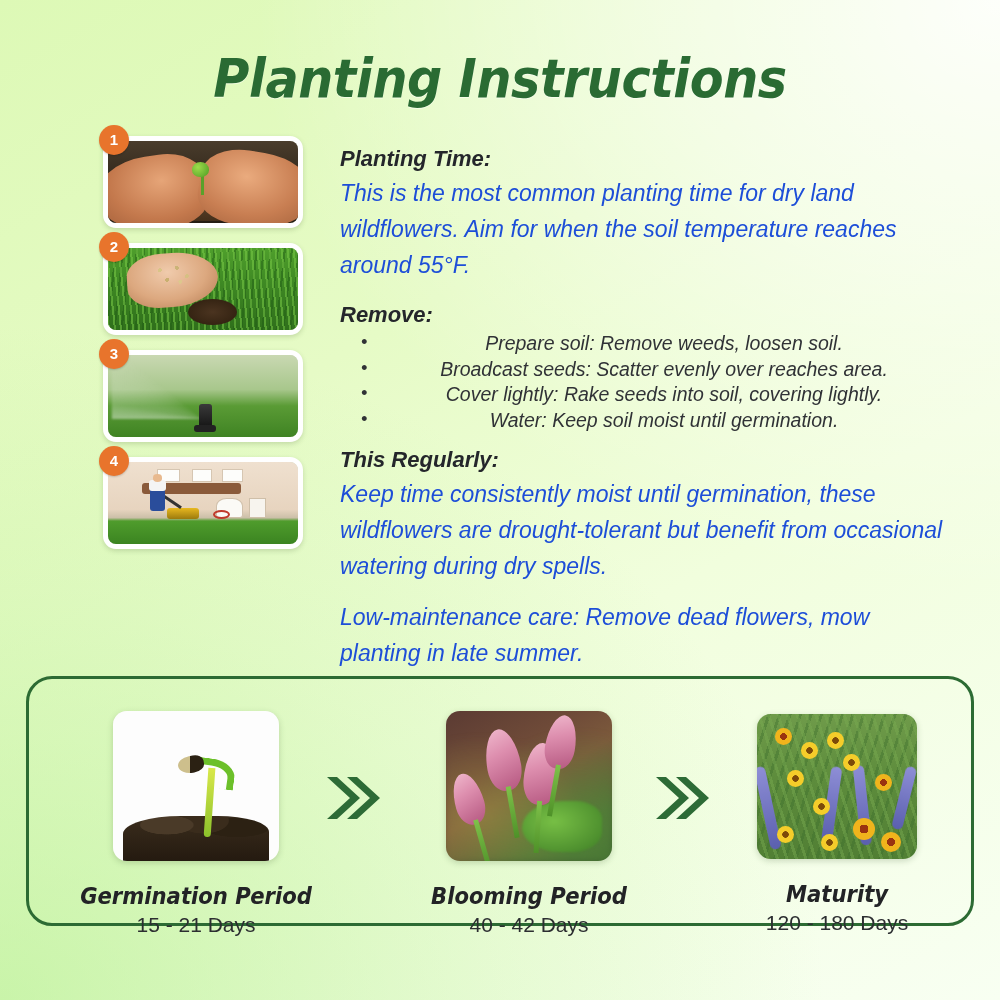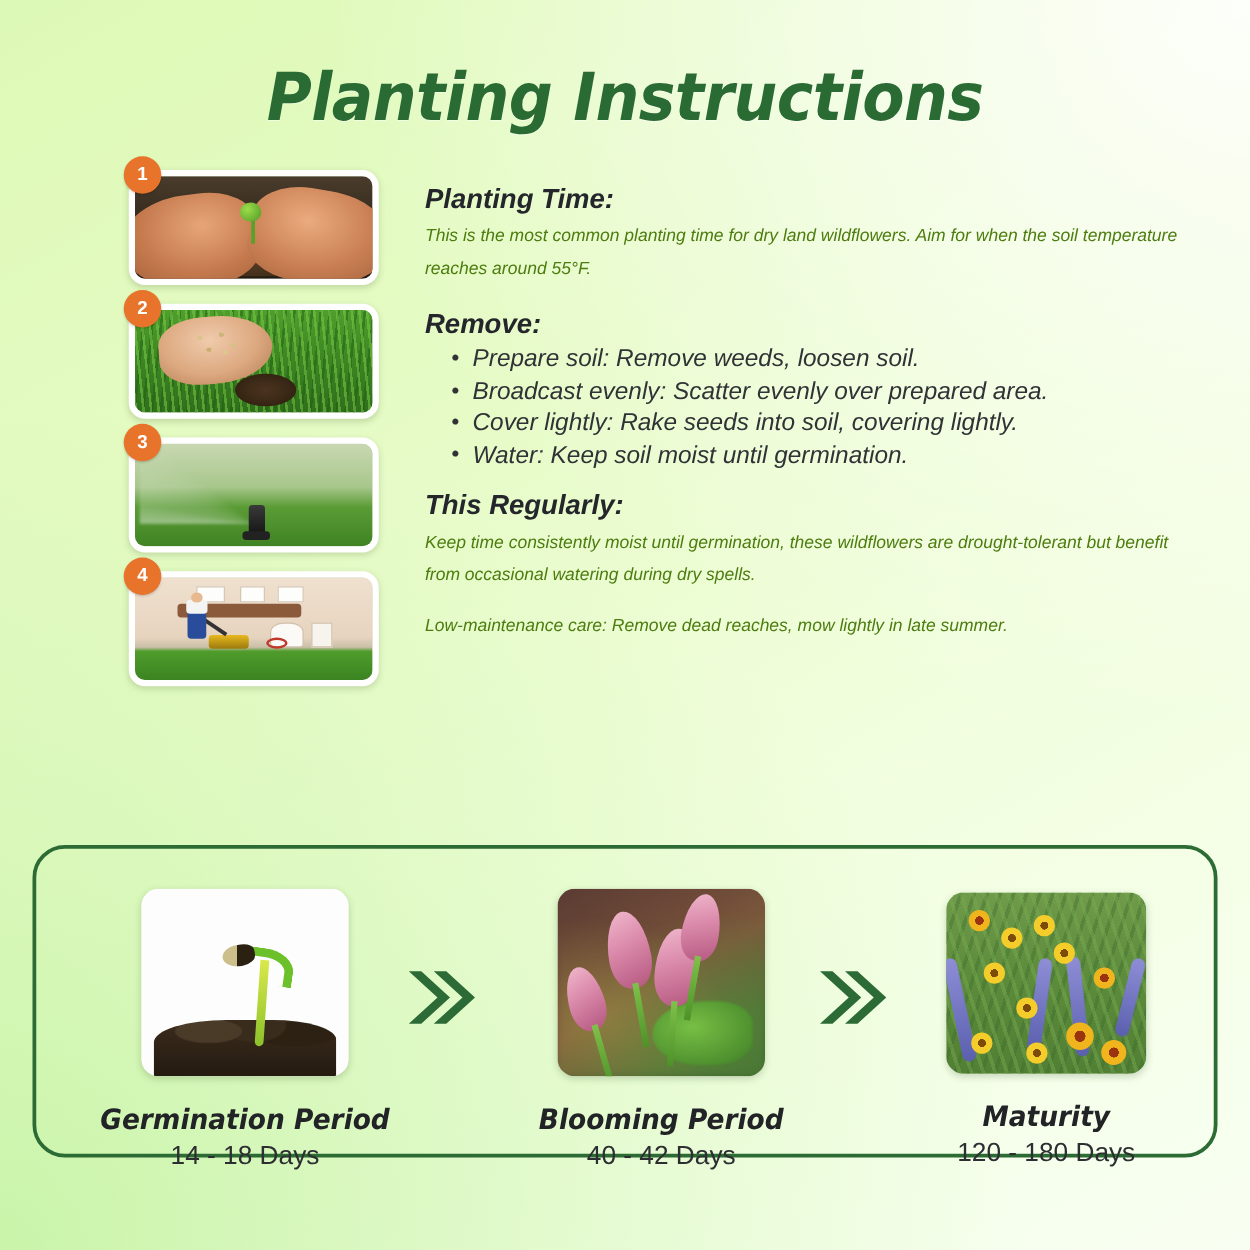--- a/index.html
+++ b/index.html
@@ -98,28 +98,29 @@
   }
   .sec { margin-bottom: 4px; font-style: italic; }
   .sec-h {
     font-size: 22px;
     font-weight: bold;
     color: #24262b;
     line-height: 30px;
     margin-bottom: 1px;
   }
   .sec-p {
-    font-size: 14px;
-    line-height: 26px;
-    color: #4d7c0f;
+    font-size: 23px;
+    line-height: 36px;
+    color: #1d4ed8;
   }
   .sec ul {
     margin: 0;
     padding-left: 38px;
     list-style: none;
+    text-align: center;
   }
   .sec ul li {
     font-size: 19.5px;
     line-height: 25.5px;
     color: #303236;
     position: relative;
   }
   .sec ul li:before {
     content: "\2022";
     position: absolute;
@@ -339,54 +340,54 @@
         <div class="sec-h">Planting Time:</div>
         <div class="sec-p">This is the most common planting time for dry land wildflowers. Aim for when the soil temperature reaches around 55°F.</div>
       </div>
 
       <div class="gap-a"></div>
 
       <div class="sec">
         <div class="sec-h">Remove:</div>
         <ul>
           <li>Prepare soil: Remove weeds, loosen soil.</li>
-          <li>Broadcast evenly: Scatter evenly over prepared area.</li>
+          <li>Broadcast seeds: Scatter evenly over reaches area.</li>
           <li>Cover lightly: Rake seeds into soil, covering lightly.</li>
           <li>Water: Keep soil moist until germination.</li>
         </ul>
       </div>
 
       <div class="gap-b"></div>
 
       <div class="sec">
         <div class="sec-h">This Regularly:</div>
         <div class="sec-p">Keep time consistently moist until germination, these wildflowers are drought-tolerant but benefit from occasional watering during dry spells.</div>
       </div>
 
       <div class="gap-c"></div>
 
       <div class="sec">
-        <div class="sec-p">Low-maintenance care: Remove dead reaches, mow lightly in late summer.</div>
+        <div class="sec-p">Low-maintenance care: Remove dead flowers, mow planting in late summer.</div>
       </div>
 
     </div>
   </div>
 
   <div class="panel">
 
     <div class="tl-item" style="left:17px; top:32px; width:300px;">
       <div class="tl-img panel-img-1" style="margin:0 auto;">
         <div class="g-bg"></div>
           <div class="g-soil"></div>
           <div class="g-stem"></div>
         <div class="g-hook"></div>
           <div class="g-seed"></div>
       </div>
       <div class="tl-cap" style="margin-top:22px;">Germination Period</div>
-      <div class="tl-days">14 - 18 Days</div>
+      <div class="tl-days">15 - 21 Days</div>
     </div>
 
     <div class="chev" style="left:293px; top:90px;">
       <svg width="60" height="58" viewBox="0 0 60 58" aria-hidden="true">
         <path d="M5 8 L28 29 L5 50 L15 50 L38 29 L15 8 Z" fill="#2d6b36"></path>
         <path d="M25 8 L48 29 L25 50 L35 50 L58 29 L35 8 Z" fill="#2d6b36"></path>
       </svg>
     </div>
 
     <div class="tl-item" style="left:350px; top:32px; width:300px;">

